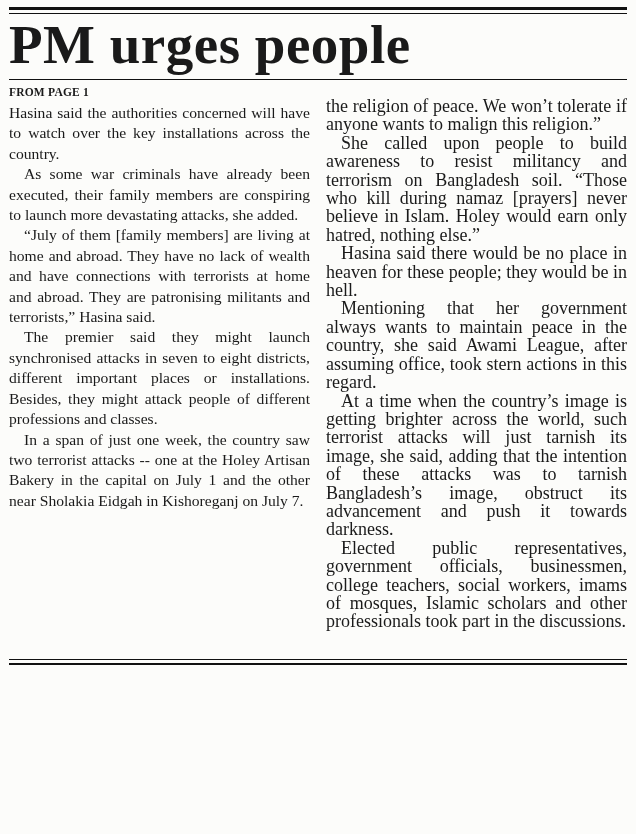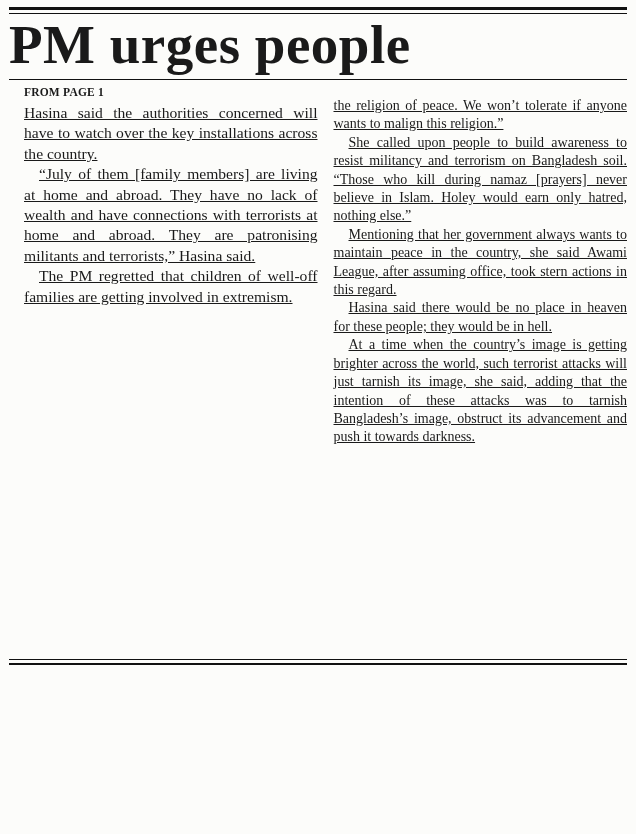--- a/index.html
+++ b/index.html
@@ -52,39 +52,37 @@
   }
   .col {
     flex: 1 1 0;
     text-align: justify;
     hyphens: auto;
     -webkit-hyphens: auto;
   }
   .col-left {
     font-size: 15.6px;
     line-height: 20.4px;
-    margin-left: 15px;
   }
   .col-right {
-    font-size: 14px;
+    font-size: 18px;
     line-height: 18.4px;
     padding-top: 15px;
   }
   .from-page {
     font-size: 11.5px;
     font-weight: bold;
     letter-spacing: 0.2px;
     line-height: 13px;
     margin: 4px 0 4px 0;
     text-align: left;
   }
   .col p {
     margin: 0;
     text-indent: 15px;
-    text-decoration: underline;
   }
   .col p.flush {
     text-indent: 0;
   }
 </style>
 </head>
 <body>
 
 <div class="page">
 
@@ -96,30 +94,33 @@
 
   <h1 class="headline">PM urges people</h1>
 
   <div class="headline-rule"></div>
 
   <div class="columns">
 
     <div class="col col-left">
       <div class="from-page">FROM PAGE 1</div>
       <p class="flush">Hasina said the authorities concerned will have to watch over the key installations across the country.</p>
+      <p>As some war criminals have already been executed, their family members are conspiring to launch more devastating attacks, she added.</p>
       <p>“July of them [family members] are living at home and abroad. They have no lack of wealth and have connections with terrorists at home and abroad. They are patronising militants and terrorists,” Hasina said.</p>
-      <p>The PM regretted that children of well-off families are getting involved in extremism.</p>
+      <p>The premier said they might launch synchronised attacks in seven to eight districts, different important places or installations. Besides, they might attack people of different professions and classes.</p>
+      <p>In a span of just one week, the country saw two terrorist attacks -- one at the Holey Artisan Bakery in the capital on July 1 and the other near Sholakia Eidgah in Kishoreganj on July 7.</p>
     </div>
 
     <div class="col col-right">
       <p class="flush">the religion of peace. We won’t tolerate if anyone wants to malign this religion.”</p>
       <p>She called upon people to build awareness to resist militancy and terrorism on Bangladesh soil. “Those who kill during namaz [prayers] never believe in Islam. Holey would earn only hatred, nothing else.”</p>
+      <p>Hasina said there would be no place in heaven for these people; they would be in hell.</p>
       <p>Mentioning that her government always wants to maintain peace in the country, she said Awami League, after assuming office, took stern actions in this regard.</p>
-      <p>Hasina said there would be no place in heaven for these people; they would be in hell.</p>
       <p>At a time when the country’s image is getting brighter across the world, such terrorist attacks will just tarnish its image, she said, adding that the intention of these attacks was to tarnish Bangladesh’s image, obstruct its advancement and push it towards darkness.</p>
+      <p>Elected public representatives, government officials, businessmen, college teachers, social workers, imams of mosques, Islamic scholars and other professionals took part in the discussions.</p>
     </div>
 
   </div>
 
   <div class="rule-group bottom">
     <div class="rule thin"></div>
     <div class="rule-gap"></div>
     <div class="rule thick"></div>
   </div>
 

